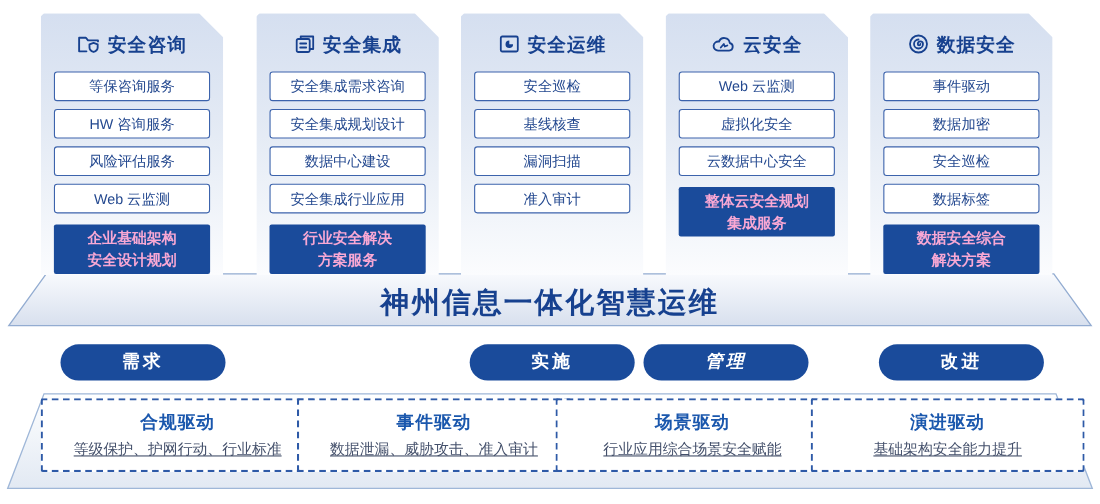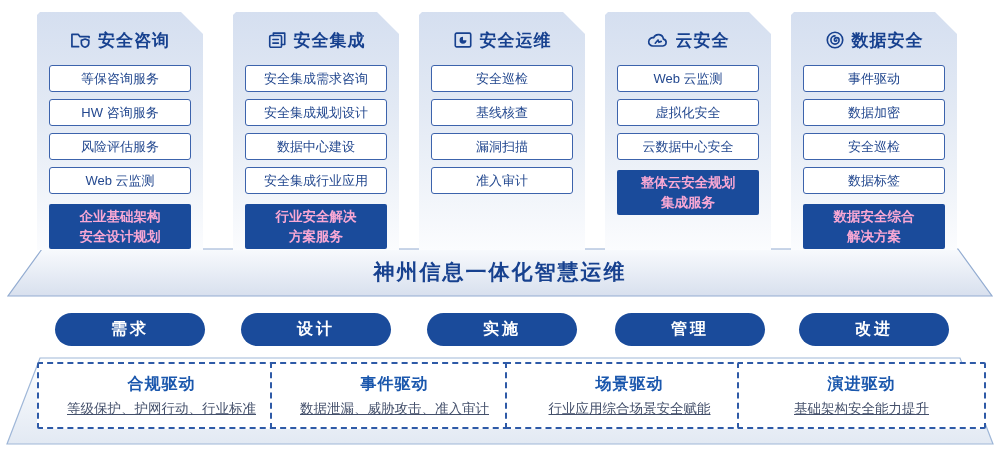--- a/index.html
+++ b/index.html
@@ -42,35 +42,35 @@
     background: #1a4b9b; border-radius: 2px;
     display: flex; align-items: center; justify-content: center; text-align: center;
     color: #f9a8d4; font-size: 13.5px; font-weight: bold; line-height: 1.45;
     white-space: pre-line;
   }
 
   
   .banner-svg { position: absolute; left: 0; top: 248px; width: 1000px; height: 50px; }
   .banner-title {
     position: absolute; left: 0; top: 258px; width: 1000px;
-    text-align: center; font-size: 21px; font-weight: bold; color: #17418f;
+    text-align: center; font-size: 26px; font-weight: bold; color: #17418f;
     letter-spacing: 2px;
   }
 
   
   .pill {
     position: absolute; top: 313px; width: 150px; height: 33px;
     background: #1a4b9b; border-radius: 16.5px;
     display: flex; align-items: center; justify-content: center;
     color: #ffffff; font-size: 16px; font-weight: bold; letter-spacing: 3px;
   }
   .pill.p0 { left: 55px; }
   .pill.p1 { left: 241px; }
   .pill.p2 { left: 427px; }
-  .pill.p3 { left: 615px; }
+  .pill.p3 { left: 585px; font-style: italic; }
   .pill.p4 { left: 799px; }
 
   
   .platform-svg { position: absolute; left: 0; top: 354px; width: 1000px; height: 96px; }
 
   
   .driver {
     position: absolute; top: 362px; height: 67px; width: 249px;
     background: #ffffff; border: 2px dashed #2e5aa7; border-radius: 2px;
     display: flex; flex-direction: column; align-items: center; justify-content: center;
@@ -192,21 +192,20 @@
       <div class="item-box">安全巡检</div>
       <div class="item-box">数据标签</div>
     </div>
     <div class="highlight-box">数据安全综合
 解决方案</div>
   </div>
 
   <div class="banner-title">神州信息一体化智慧运维</div>
 
   <div class="pill p0">需求</div>
-  <div class="pill p1">设计</div>
   <div class="pill p2">实施</div>
   <div class="pill p3">管理</div>
   <div class="pill p4">改进</div>
 
   <div class="driver d0">
     <div class="driver-title">合规驱动</div>
     <div class="driver-desc">等级保护、护网行动、行业标准</div>
   </div>
   <div class="driver d1">
     <div class="driver-title">事件驱动</div>

